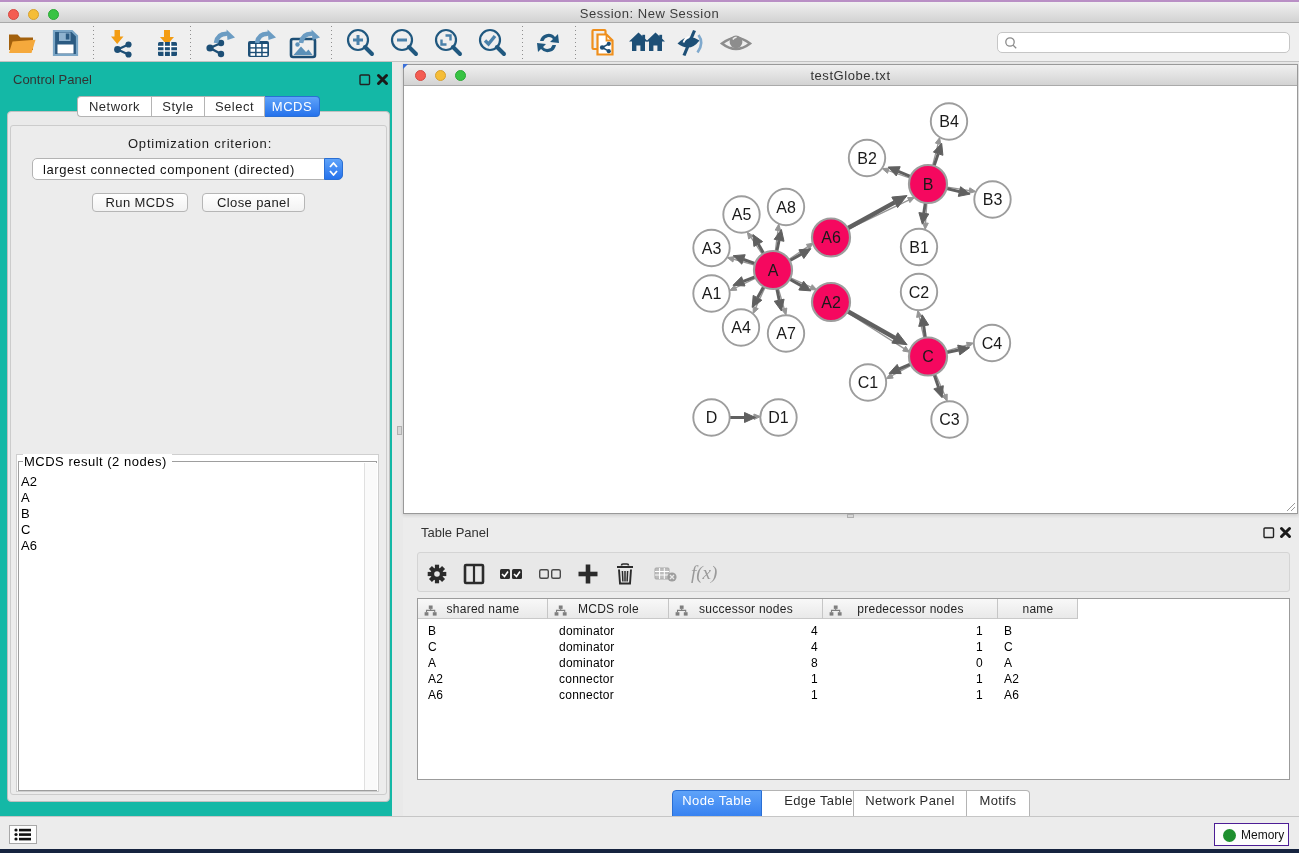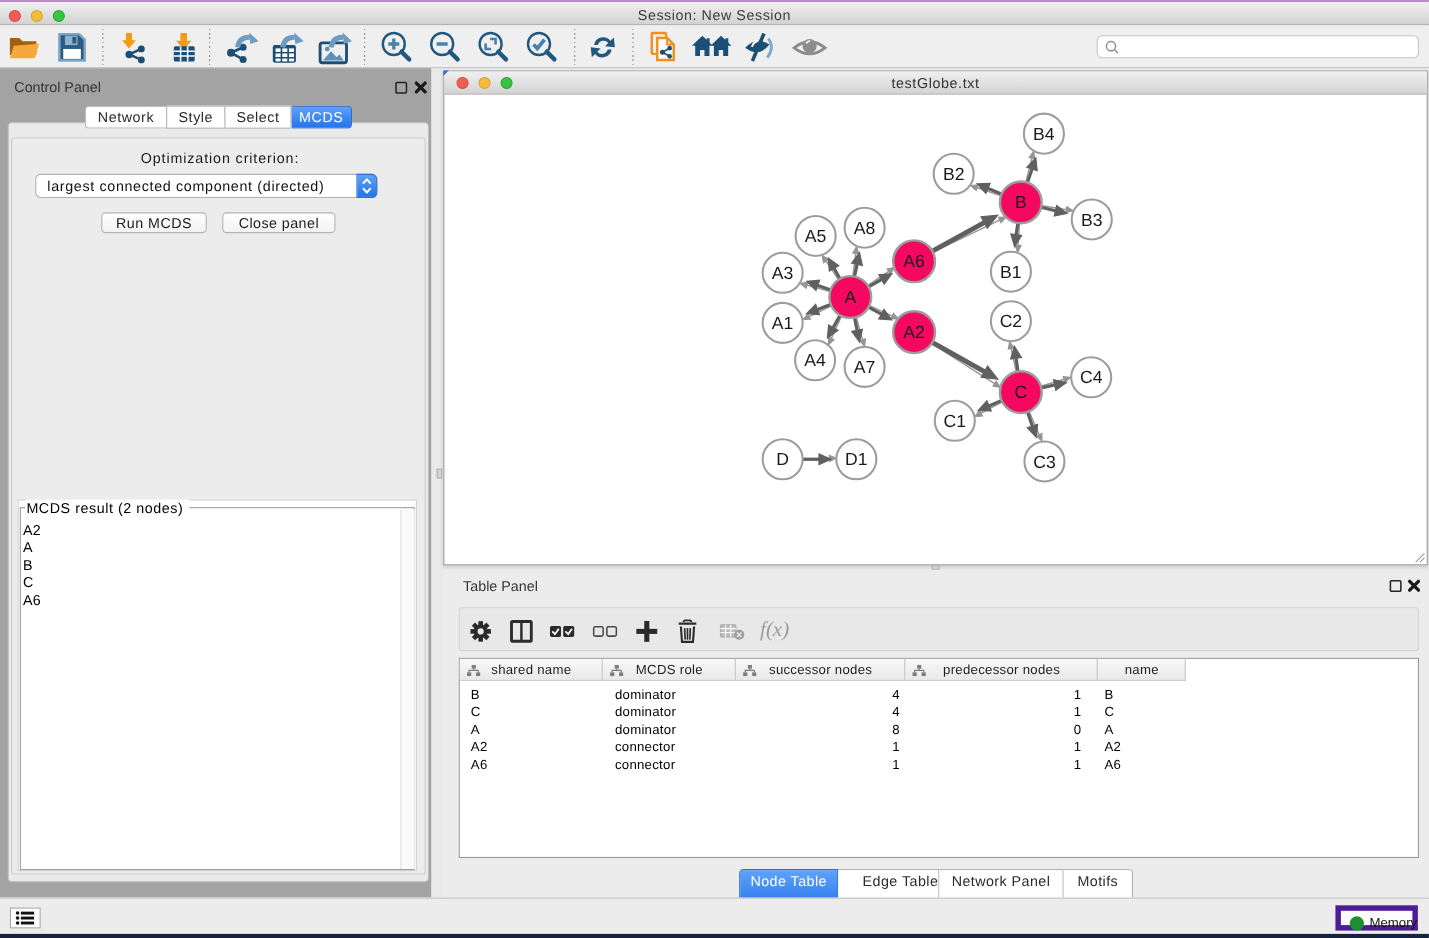--- a/index.html
+++ b/index.html
@@ -136,21 +136,21 @@
 <circle cx="18" cy="14.8" r="6.4" fill="#8d8d8d"></circle>
 <path d="M14.8 12.5 Q16.2 10.4 18.6 10.2" fill="none" stroke="#ececec" stroke-width="1.5"></path>
 </svg>
 <div class="abs" style="left:997px;top:9px;width:293px;height:21px;background:#fff;border:1px solid #c6c6c6;border-radius:5px;">
       <svg width="16" height="16" style="position:absolute;left:5px;top:2px;" viewBox="0 0 16 16">
         <circle cx="7" cy="7" r="4.2" fill="none" stroke="#8a8a8a" stroke-width="1.3"></circle>
         <line x1="10.2" y1="10.2" x2="13.2" y2="13.2" stroke="#8a8a8a" stroke-width="1.3"></line>
       </svg>
     </div>
 </div>
-<div class="abs" style="left:0;top:62px;width:392px;height:754px;background:#a3a3a3;">
+<div class="abs" style="left:0;top:62px;width:392px;height:754px;background:#14b8a6;">
 <div class="abs" style="left:13px;top:10px;font-size:13px;color:#333;">Control Panel</div>
 <svg class="abs" style="left:358px;top:11px;" width="13" height="13" viewBox="0 0 13 13">
       <rect x="2" y="2" width="9.5" height="9.5" fill="none" stroke="#222" stroke-width="1.4" rx="1"></rect>
     </svg>
 <svg class="abs" style="left:376px;top:11px;" width="13" height="13" viewBox="0 0 13 13">
       <path d="M2.5 2.5 L10.5 10.5 M10.5 2.5 L2.5 10.5" stroke="#1a1a1a" stroke-width="3" stroke-linecap="round"></path>
     </svg>
 <div class="abs" style="left:7px;top:49px;width:383px;height:691px;background:#eaeaea;border:1px solid #c0c0c0;border-radius:4px;"></div>
 <div class="abs" style="left:10px;top:63px;width:377px;height:670px;background:#ececec;border:1px solid #cccccc;border-radius:3px;"></div>
 <div class="abs" style="left:77px;top:34px;height:21px;display:flex;font-size:13px;letter-spacing:0.5px;color:#2b2b2b;">
@@ -458,17 +458,17 @@
 </div>
 <div class="abs" style="left:0;top:816px;width:1299px;height:33px;background:#ececec;border-top:1px solid #c6c6c6;">
 <div class="abs" style="left:9px;top:8px;width:28px;height:19px;background:#fdfdfd;border:1px solid #a8a8a8;"><svg width="26" height="17" viewBox="0 0 26 17">
         <circle cx="6" cy="4" r="1.6" fill="#111"></circle>
         <circle cx="6" cy="8.5" r="1.6" fill="#111"></circle>
         <circle cx="6" cy="13" r="1.6" fill="#111"></circle>
         <rect x="9" y="2.8" width="12" height="2.6" fill="#111"></rect>
         <rect x="9" y="7.3" width="12" height="2.6" fill="#111"></rect>
         <rect x="9" y="11.8" width="12" height="2.6" fill="#111"></rect>
       </svg></div>
-<div class="abs" style="left:1214px;top:6px;width:75px;height:23px;background:#fdfdfd;border:5px solid #4c1d95;">
+<div class="abs" style="left:1214px;top:6px;width:75px;height:23px;background:#fdfdfd;border:1px solid #4c1d95;">
       <div style="position:absolute;left:8px;top:5px;width:13px;height:13px;border-radius:50%;background:#1e8f2e;"></div>
       <div style="position:absolute;left:26px;top:4px;font-size:12px;color:#111;">Memory</div>
     </div>
 </div>
 <div class="abs" style="left:0;top:849px;width:1299px;height:4px;background:#16233f;"></div>
 </body></html>

